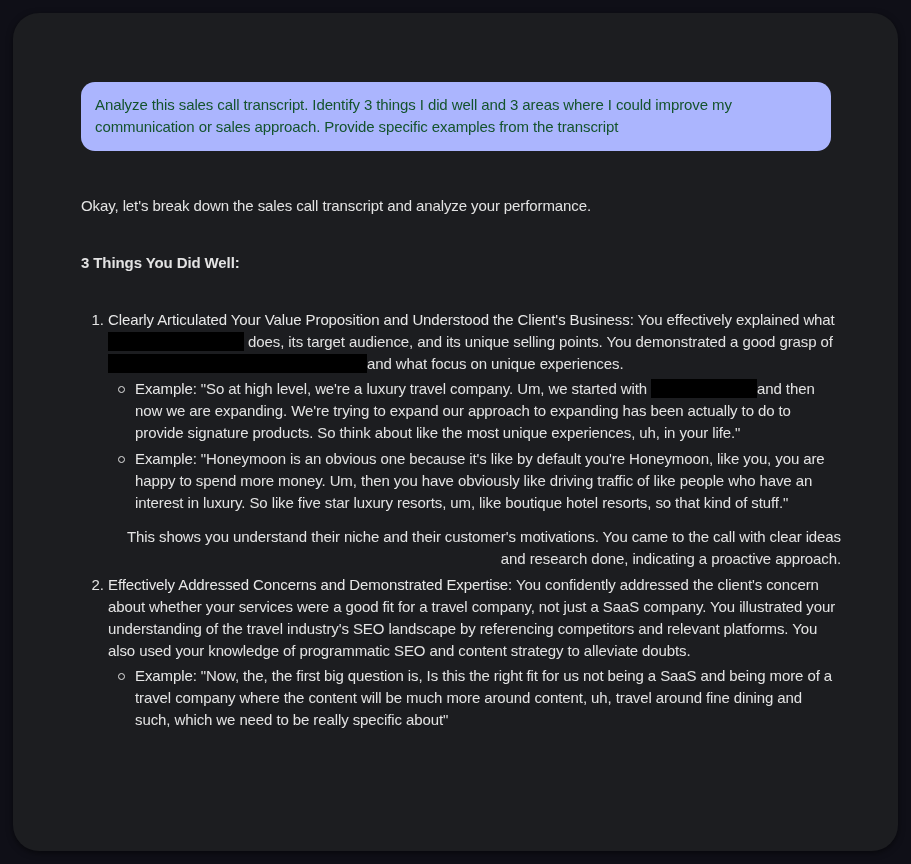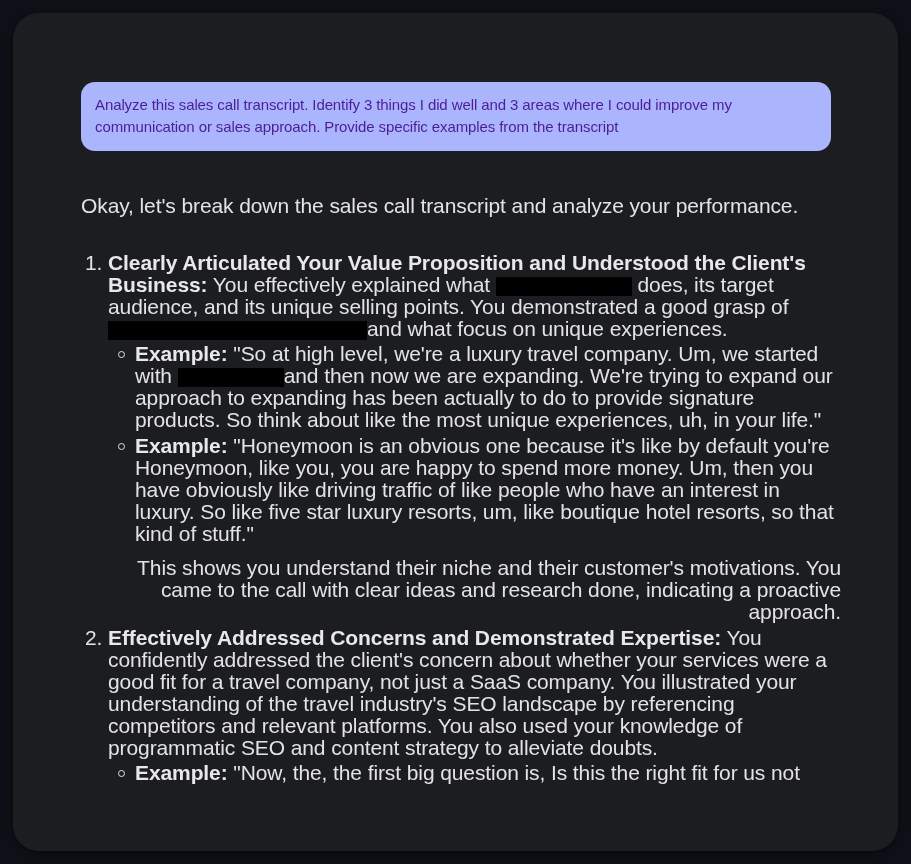--- a/index.html
+++ b/index.html
@@ -9,54 +9,55 @@
     overflow:hidden; position:relative;
   }
   .card {
     position:absolute; left:13px; top:13px; width:885px; height:838px;
     background:#1c1d20; border-radius:26px; overflow:hidden;
     box-shadow:0 2px 6px rgba(0,0,0,0.5);
   }
   .bubble {
     position:absolute; left:68px; top:69px; width:750px; height:69px;
     background:#abb5fe; border-radius:14px; box-sizing:border-box;
-    padding:12px 14px; color:#4c1d95; font-size:15px; line-height:22px;
+    padding:12px 14px; color:#14532d; font-size:15px; line-height:22px;
     letter-spacing:-0.1px;
   }
   .response {
     position:absolute; left:68px; top:182px; width:760px; height:591px;
-    overflow:hidden; color:#e3e3e3; font-size:21px; line-height:22px;
+    overflow:hidden; color:#e3e3e3; font-size:15px; line-height:22px;
     letter-spacing:-0.1px;
   }
   .response p { margin:0; }
   .intro { margin-bottom:35px !important; }
   .heading { font-weight:bold; margin-bottom:35px !important; }
   ol.main { margin:0; padding-left:27px; }
   ol.main > li { margin-bottom:4px; padding-left:0; }
   ol.main > li::marker { color:#e3e3e3; }
   ul.sub { margin:3px 0 12px 0; padding-left:27px; list-style:none; }
   ul.sub > li { position:relative; margin-bottom:4px; }
   ul.sub > li::before {
     content:""; position:absolute; left:-17px; top:8px; width:5px; height:5px;
     border:1.2px solid #e3e3e3; border-radius:50%;
   }
-  b { font-weight:bold; color:#e8e8e8; }
+  b { font-weight:normal; color:#e8e8e8; }
   .redact { display:inline-block; background:#000; height:19px; vertical-align:-4px; }
   .summary { margin-top:0;text-align:right; }
 </style>
 </head>
 <body>
 
 <div class="card">
   <div class="bubble">
     <span>Analyze this sales call transcript. Identify 3 things I did well and 3 areas where I could improve my communication or sales approach. Provide specific examples from the transcript</span>
   </div>
 
   <div class="response">
     <p class="intro">Okay, let's break down the sales call transcript and analyze your performance.</p>
+    <p class="heading">3 Things You Did Well:</p>
 
     <ol class="main">
       <li>
         <b>Clearly Articulated Your Value Proposition and Understood the Client's Business:</b><span> You effectively explained what </span><span class="redact" style="width:136px"></span> <span>does, its target audience, and its unique selling points. You demonstrated a good grasp of </span><span class="redact" style="width:259px"></span><span>and what focus on unique experiences.</span>
         <ul class="sub">
           <li><b>Example:</b><span> "So at high level, we're a luxury travel company. Um, we started with </span><span class="redact" style="width:106px"></span><span>and then now we are expanding. We're trying to expand our approach to expanding has been actually to do to provide signature products. So think about like the most unique experiences, uh, in your life."</span></li>
           <li><b>Example:</b><span> "Honeymoon is an obvious one because it's like by default you're Honeymoon, like you, you are happy to spend more money. Um, then you have obviously like driving traffic of like people who have an interest in luxury. So like five star luxury resorts, um, like boutique hotel resorts, so that kind of stuff."</span></li>
         </ul>
         <p class="summary">This shows you understand their niche and their customer's motivations. You came to the call with clear ideas and research done, indicating a proactive approach.</p>
       </li>

